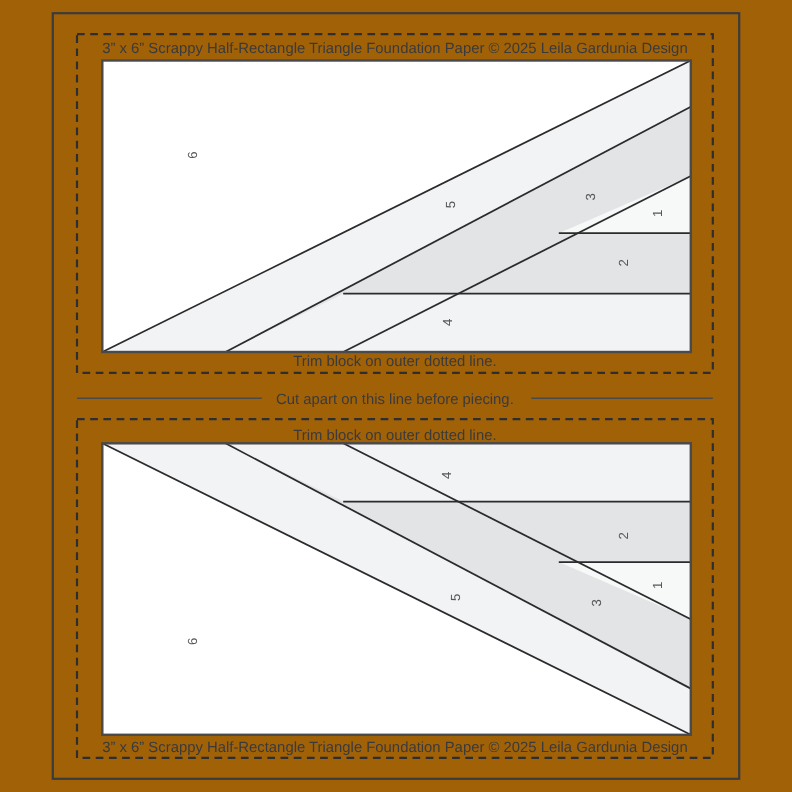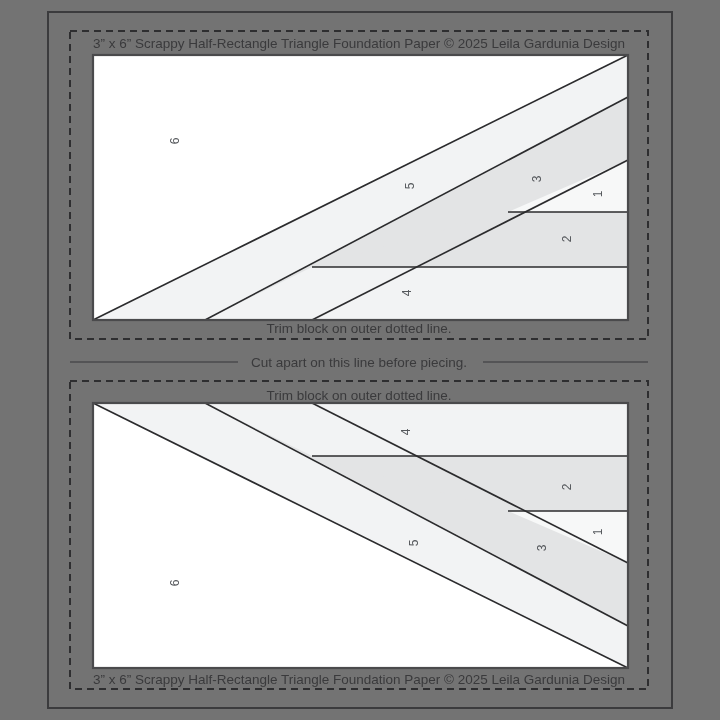--- a/index.html
+++ b/index.html
@@ -10,21 +10,21 @@
   body {
     width: 720px;
     height: 720px;
     font-family: "Liberation Sans", sans-serif;
     overflow: hidden;
   }
   #page {
     position: relative;
     width: 720px;
     height: 720px;
-    background: #737373;
+    background: #a16207;
   }
   #page-svg {
     position: absolute;
     left: 0;
     top: 0;
     width: 720px;
     height: 720px;
     display: block;
   }
   .lbl {

